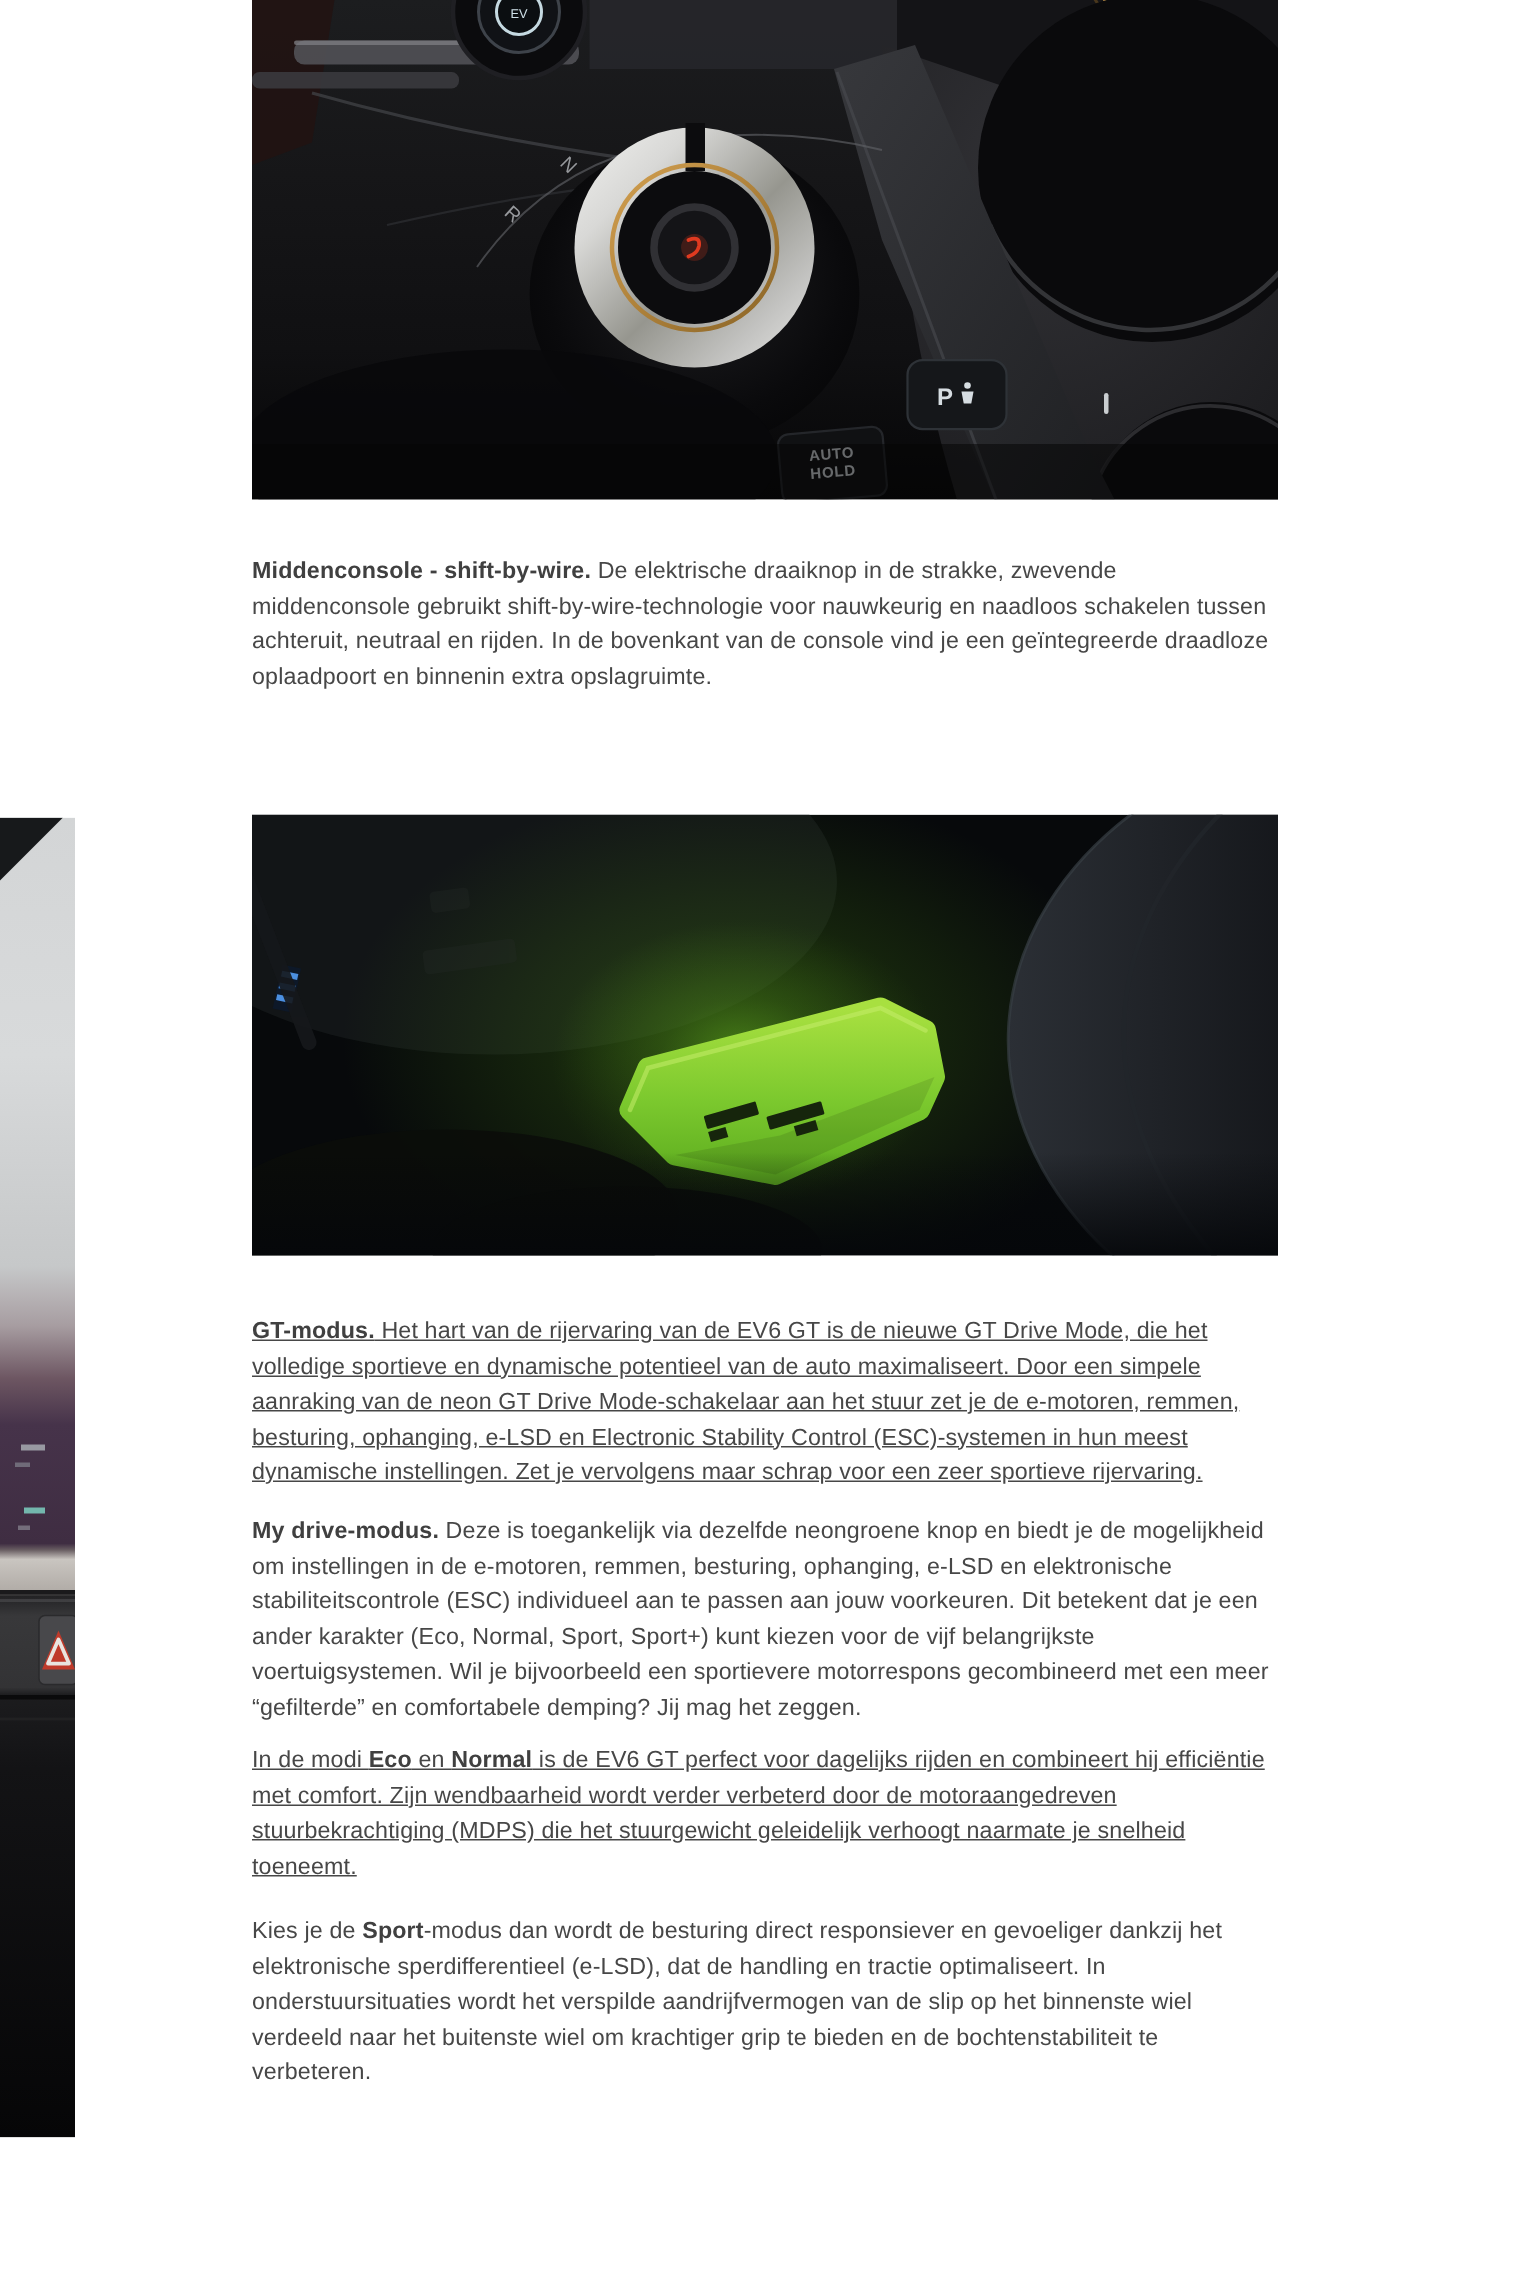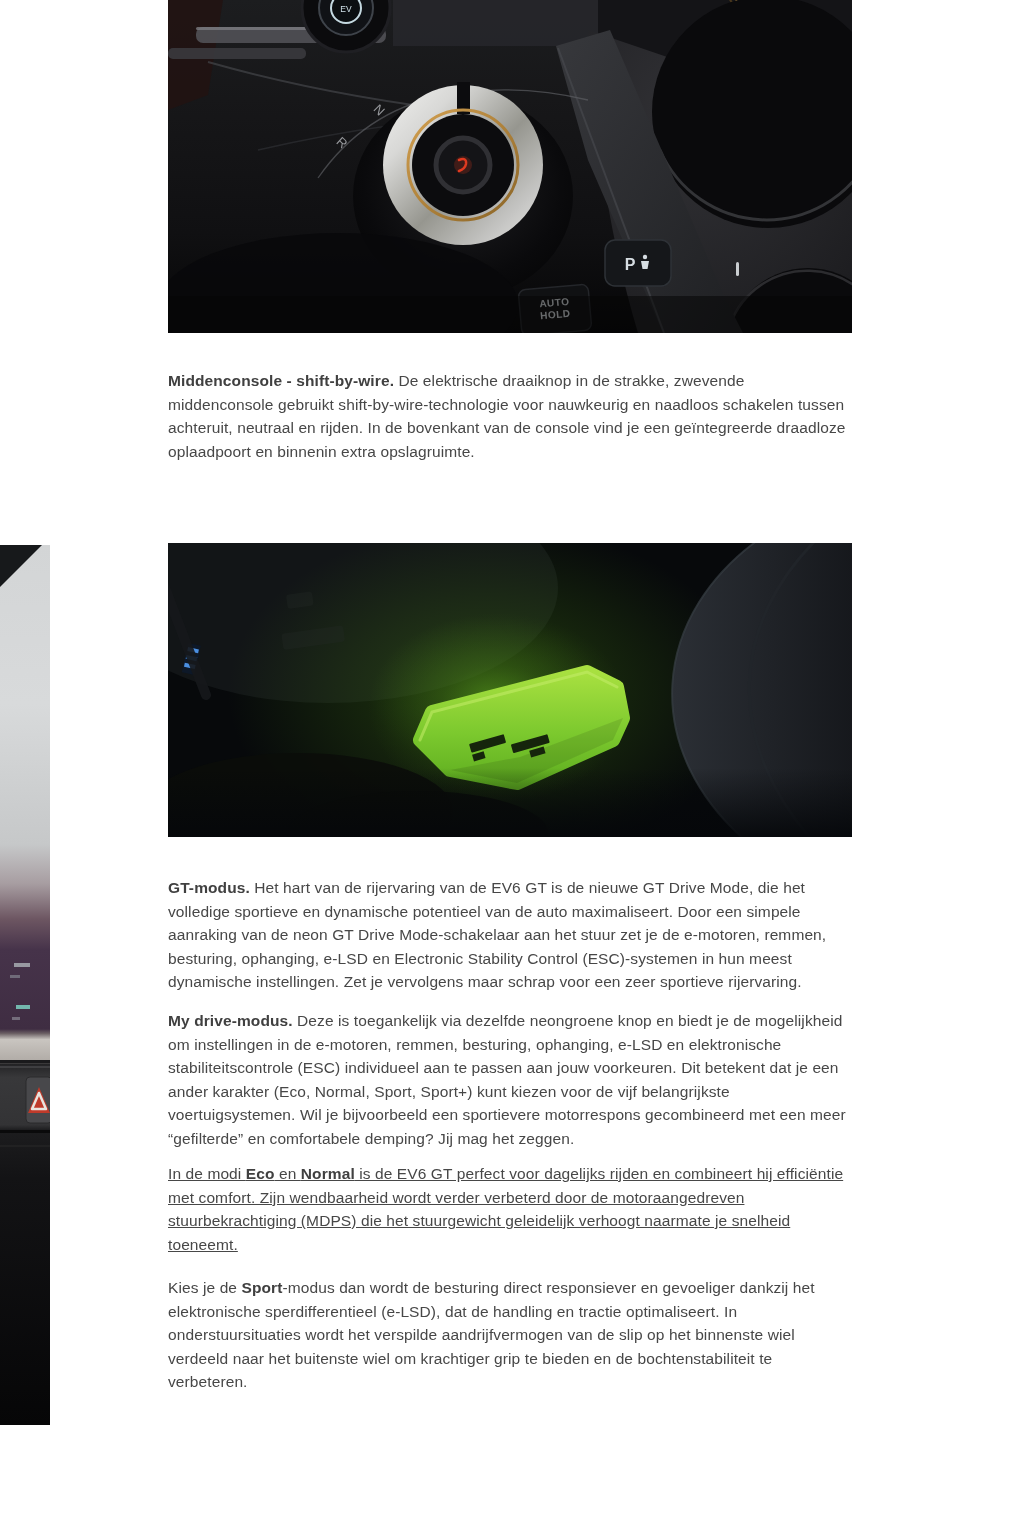--- a/index.html
+++ b/index.html
@@ -6,21 +6,21 @@
   #page{position:relative;width:978px;height:1530px;background:#ffffff;overflow:hidden;
         font-family:"Liberation Sans","DejaVu Sans",sans-serif;border-radius:28px;}
   .photo{position:absolute;overflow:hidden;}
   .photo svg{display:block;}
   #console-photo{left:168px;top:0;width:684px;height:333px;box-shadow:inset 0 0 70px rgba(0,0,0,.45);}
   #gt-photo{left:168px;top:543px;width:684px;height:294px;box-shadow:inset 0 0 70px rgba(0,0,0,.55);}
   #left-strip{left:0;top:545px;width:50px;height:880px;}
   .para{position:absolute;left:168px;width:682px;margin:0;font-size:15.5px;line-height:23.5px;
         color:#474747;letter-spacing:0.1px;}
   .para strong{color:#404040;font-weight:bold;}
-  #p1{top:369px;} #p2{top:876px;} #p3{top:1009px;} #p4{top:1162px;text-decoration:underline;} #p5{top:1276px;}
+  #p1{top:369px;} #p2{top:876px;text-decoration:underline;} #p3{top:1009px;} #p4{top:1162px;text-decoration:underline;} #p5{top:1276px;}
   #page-number{position:absolute;left:977px;top:1489px;font-size:14.5px;color:#0c4a6e;margin-top:36px;}
   text{user-select:none;}
 </style>
 </head>
 <body>
 
 <div id="page">
 
   <div id="console-photo" class="photo">
     <svg width="684" height="333" viewBox="0 0 684 333">

